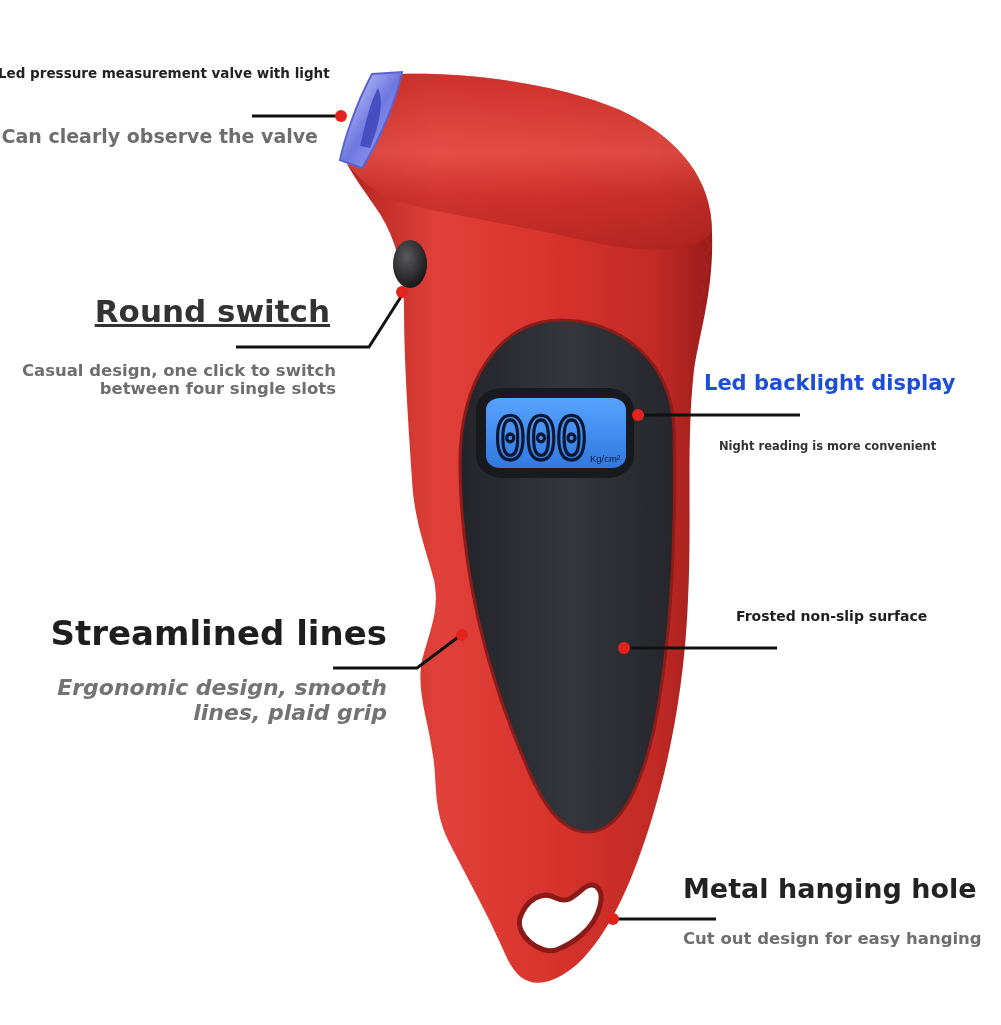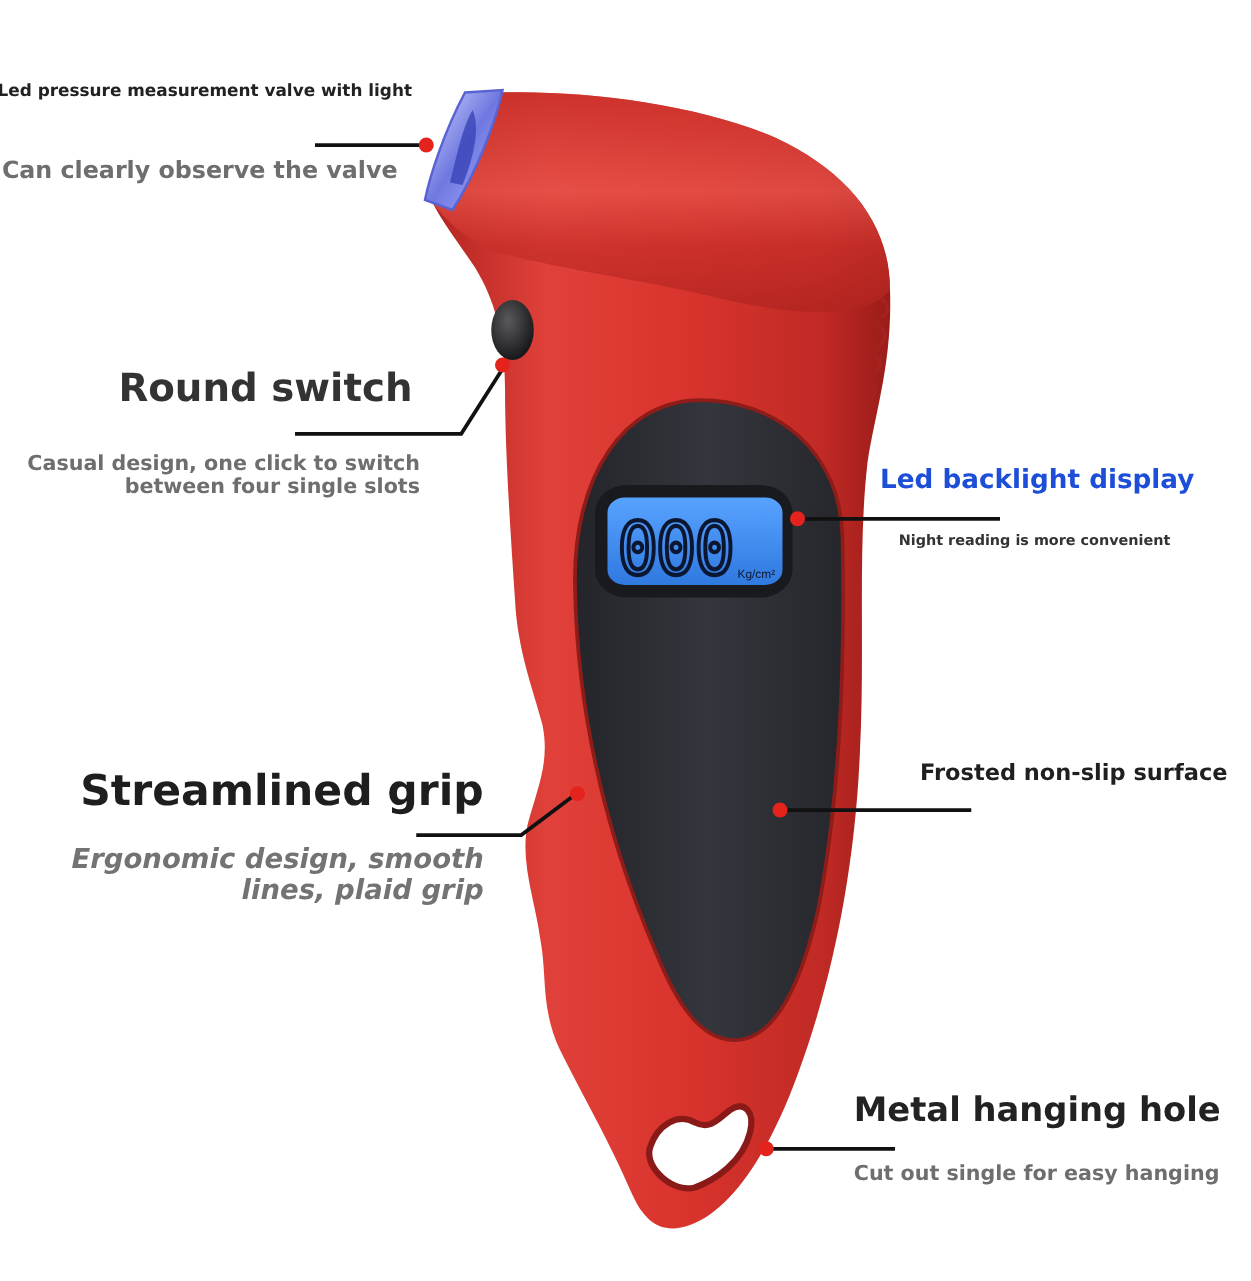--- a/index.html
+++ b/index.html
@@ -11,36 +11,36 @@
     .desc { color: #6e6e6e; font-weight: bold; line-height: 1.12; }
     .right-align { text-align: right; }
 
     
     #c-valve .title { position: absolute; right: 0; top: 0; width: 320px; font-size: 13.5px; color: #222; }
     #c-valve .desc { position: absolute; right: 0; top: 60px; width: 340px; font-size: 19px; white-space: nowrap; }
     #c-valve { left: -2px; top: 66px; width: 320px; height: 100px; }
 
     
     #c-switch { left: 0; top: 294px; width: 336px; height: 120px; }
-    #c-switch .title { position: absolute; right: 6px; top: 0; font-size: 31px; color: #333; }
+    #c-switch .title { position: absolute; right: 6px; top: 0; font-size: 31px; color: #333; text-decoration: underline; }
     #c-switch .desc { position: absolute; right: 0; top: 68px; width: 336px; font-size: 16.5px; padding-left: 48px; }
 
     
     #c-display { left: 704px; top: 372px; width: 290px; height: 80px; }
     #c-display .title { position: absolute; left: 0; top: 0; font-size: 21px; color: #1d4ed8; }
-    #c-display .desc { position: absolute; left: 15px; top: 54px; font-size: 11.5px; color: #333; white-space: nowrap; }
+    #c-display .desc { position: absolute; left: 15px; top: 68px; font-size: 11.5px; color: #333; white-space: nowrap; }
 
     
     #c-grip { left: 0; top: 614px; width: 387px; height: 130px; }
     #c-grip .title { position: absolute; right: 0; top: 0; font-size: 34px; color: #1e1e1e; }
     #c-grip .desc { position: absolute; right: 0; top: 62px; width: 387px; font-size: 22px; color: #737373; font-style: italic; }
 
     
     #c-surface { left: 734px; top: 609px; width: 267px; height: 110px; }
-    #c-surface .title { position: absolute; left: 2px; top: 0; font-size: 18px; color: #1f1f1f; }
+    #c-surface .title { position: absolute; left: 2px; top: 0; font-size: 14px; color: #1f1f1f; }
     #c-surface .desc { position: absolute; left: 0; top: 50px; width: 267px; font-size: 18px; color: #6f6f6f; }
 
     
     #c-hole { left: 683px; top: 874px; width: 318px; height: 90px; text-align: center; }
     #c-hole .title { position: absolute; left: 0; top: 0; font-size: 27px; color: #222; }
     #c-hole .desc { position: absolute; left: 0; top: 56px; font-size: 16.5px; color: #6e6e6e; white-space: nowrap; }
   </style>
 </head>
 <body>
 
@@ -154,24 +154,24 @@
   <div class="title">Round switch</div>
   <div class="desc right-align">Casual design, one click to switch between four single slots</div>
 </div>
 
 <div class="callout" id="c-display">
   <div class="title">Led backlight display</div>
   <div class="desc">Night reading is more convenient</div>
 </div>
 
 <div class="callout" id="c-grip">
-  <div class="title">Streamlined grip</div>
+  <div class="title">Streamlined lines</div>
   <div class="desc right-align">Ergonomic design, smooth lines, plaid grip</div>
 </div>
 
 <div class="callout" id="c-surface">
   <div class="title">Frosted non-slip surface</div>
 </div>
 
 <div class="callout" id="c-hole">
   <div class="title">Metal hanging hole</div>
-  <div class="desc">Cut out single for easy hanging</div>
+  <div class="desc">Cut out design for easy hanging</div>
 </div>
 
 </body></html>

